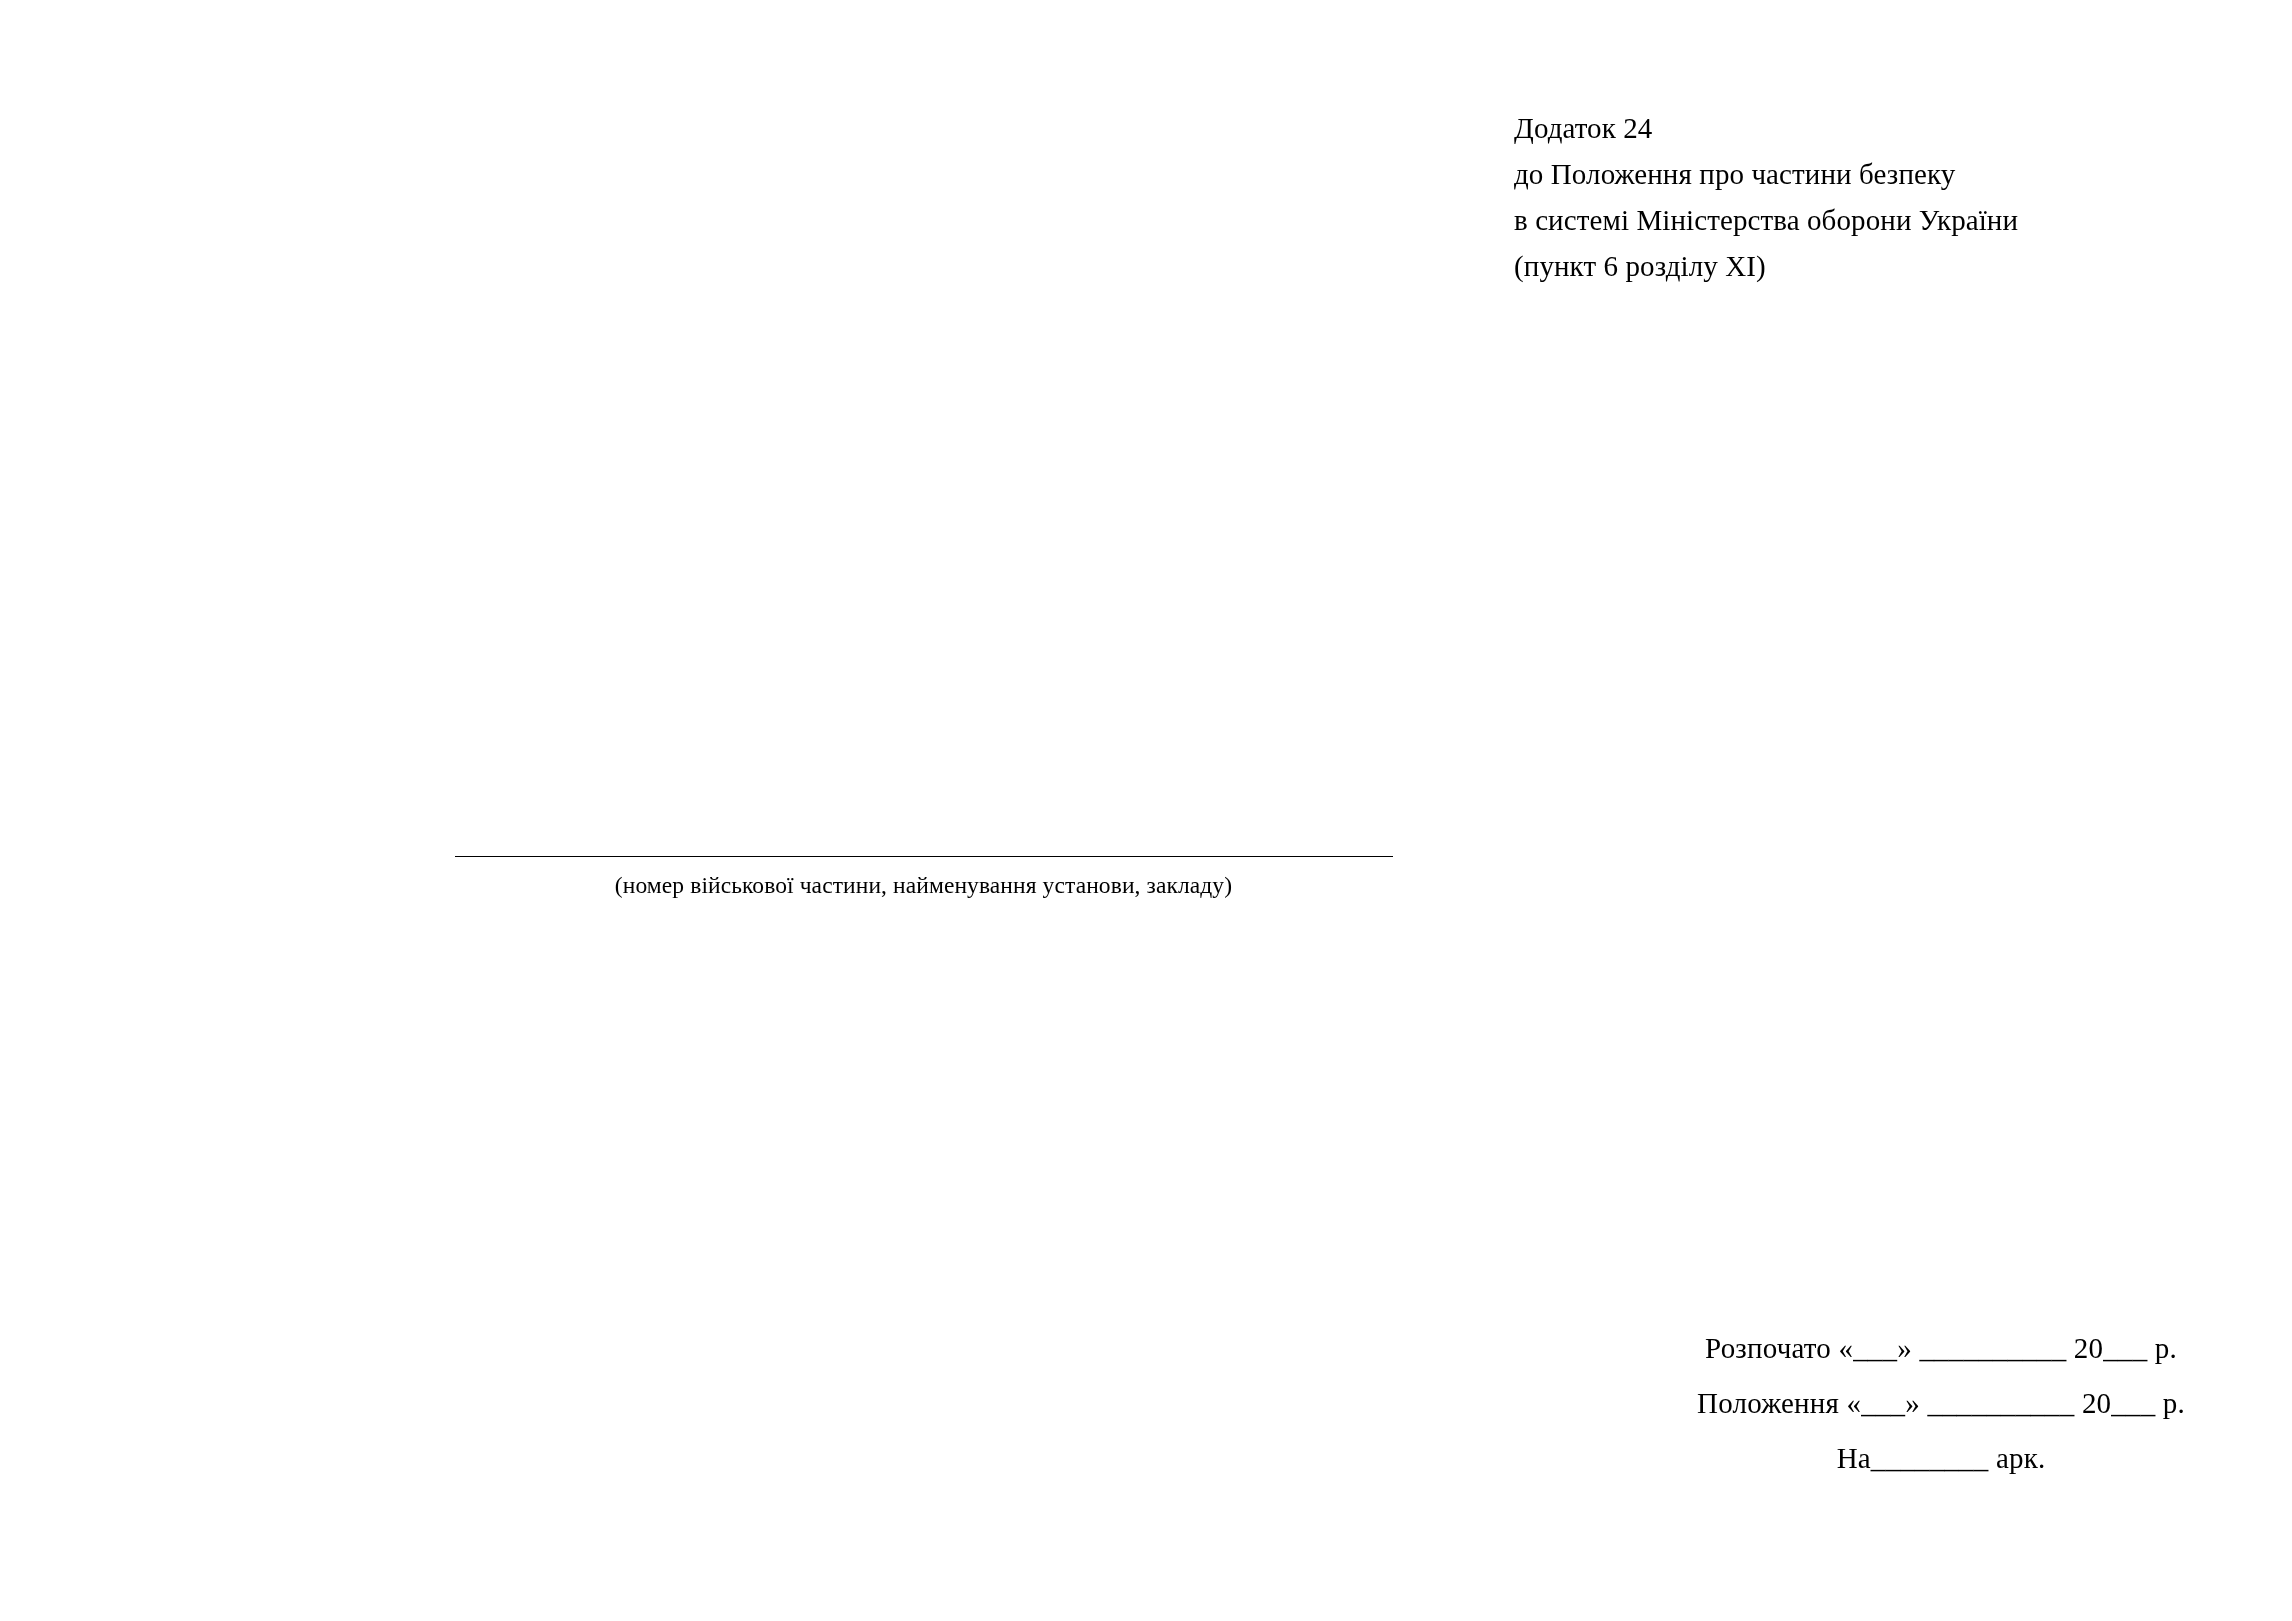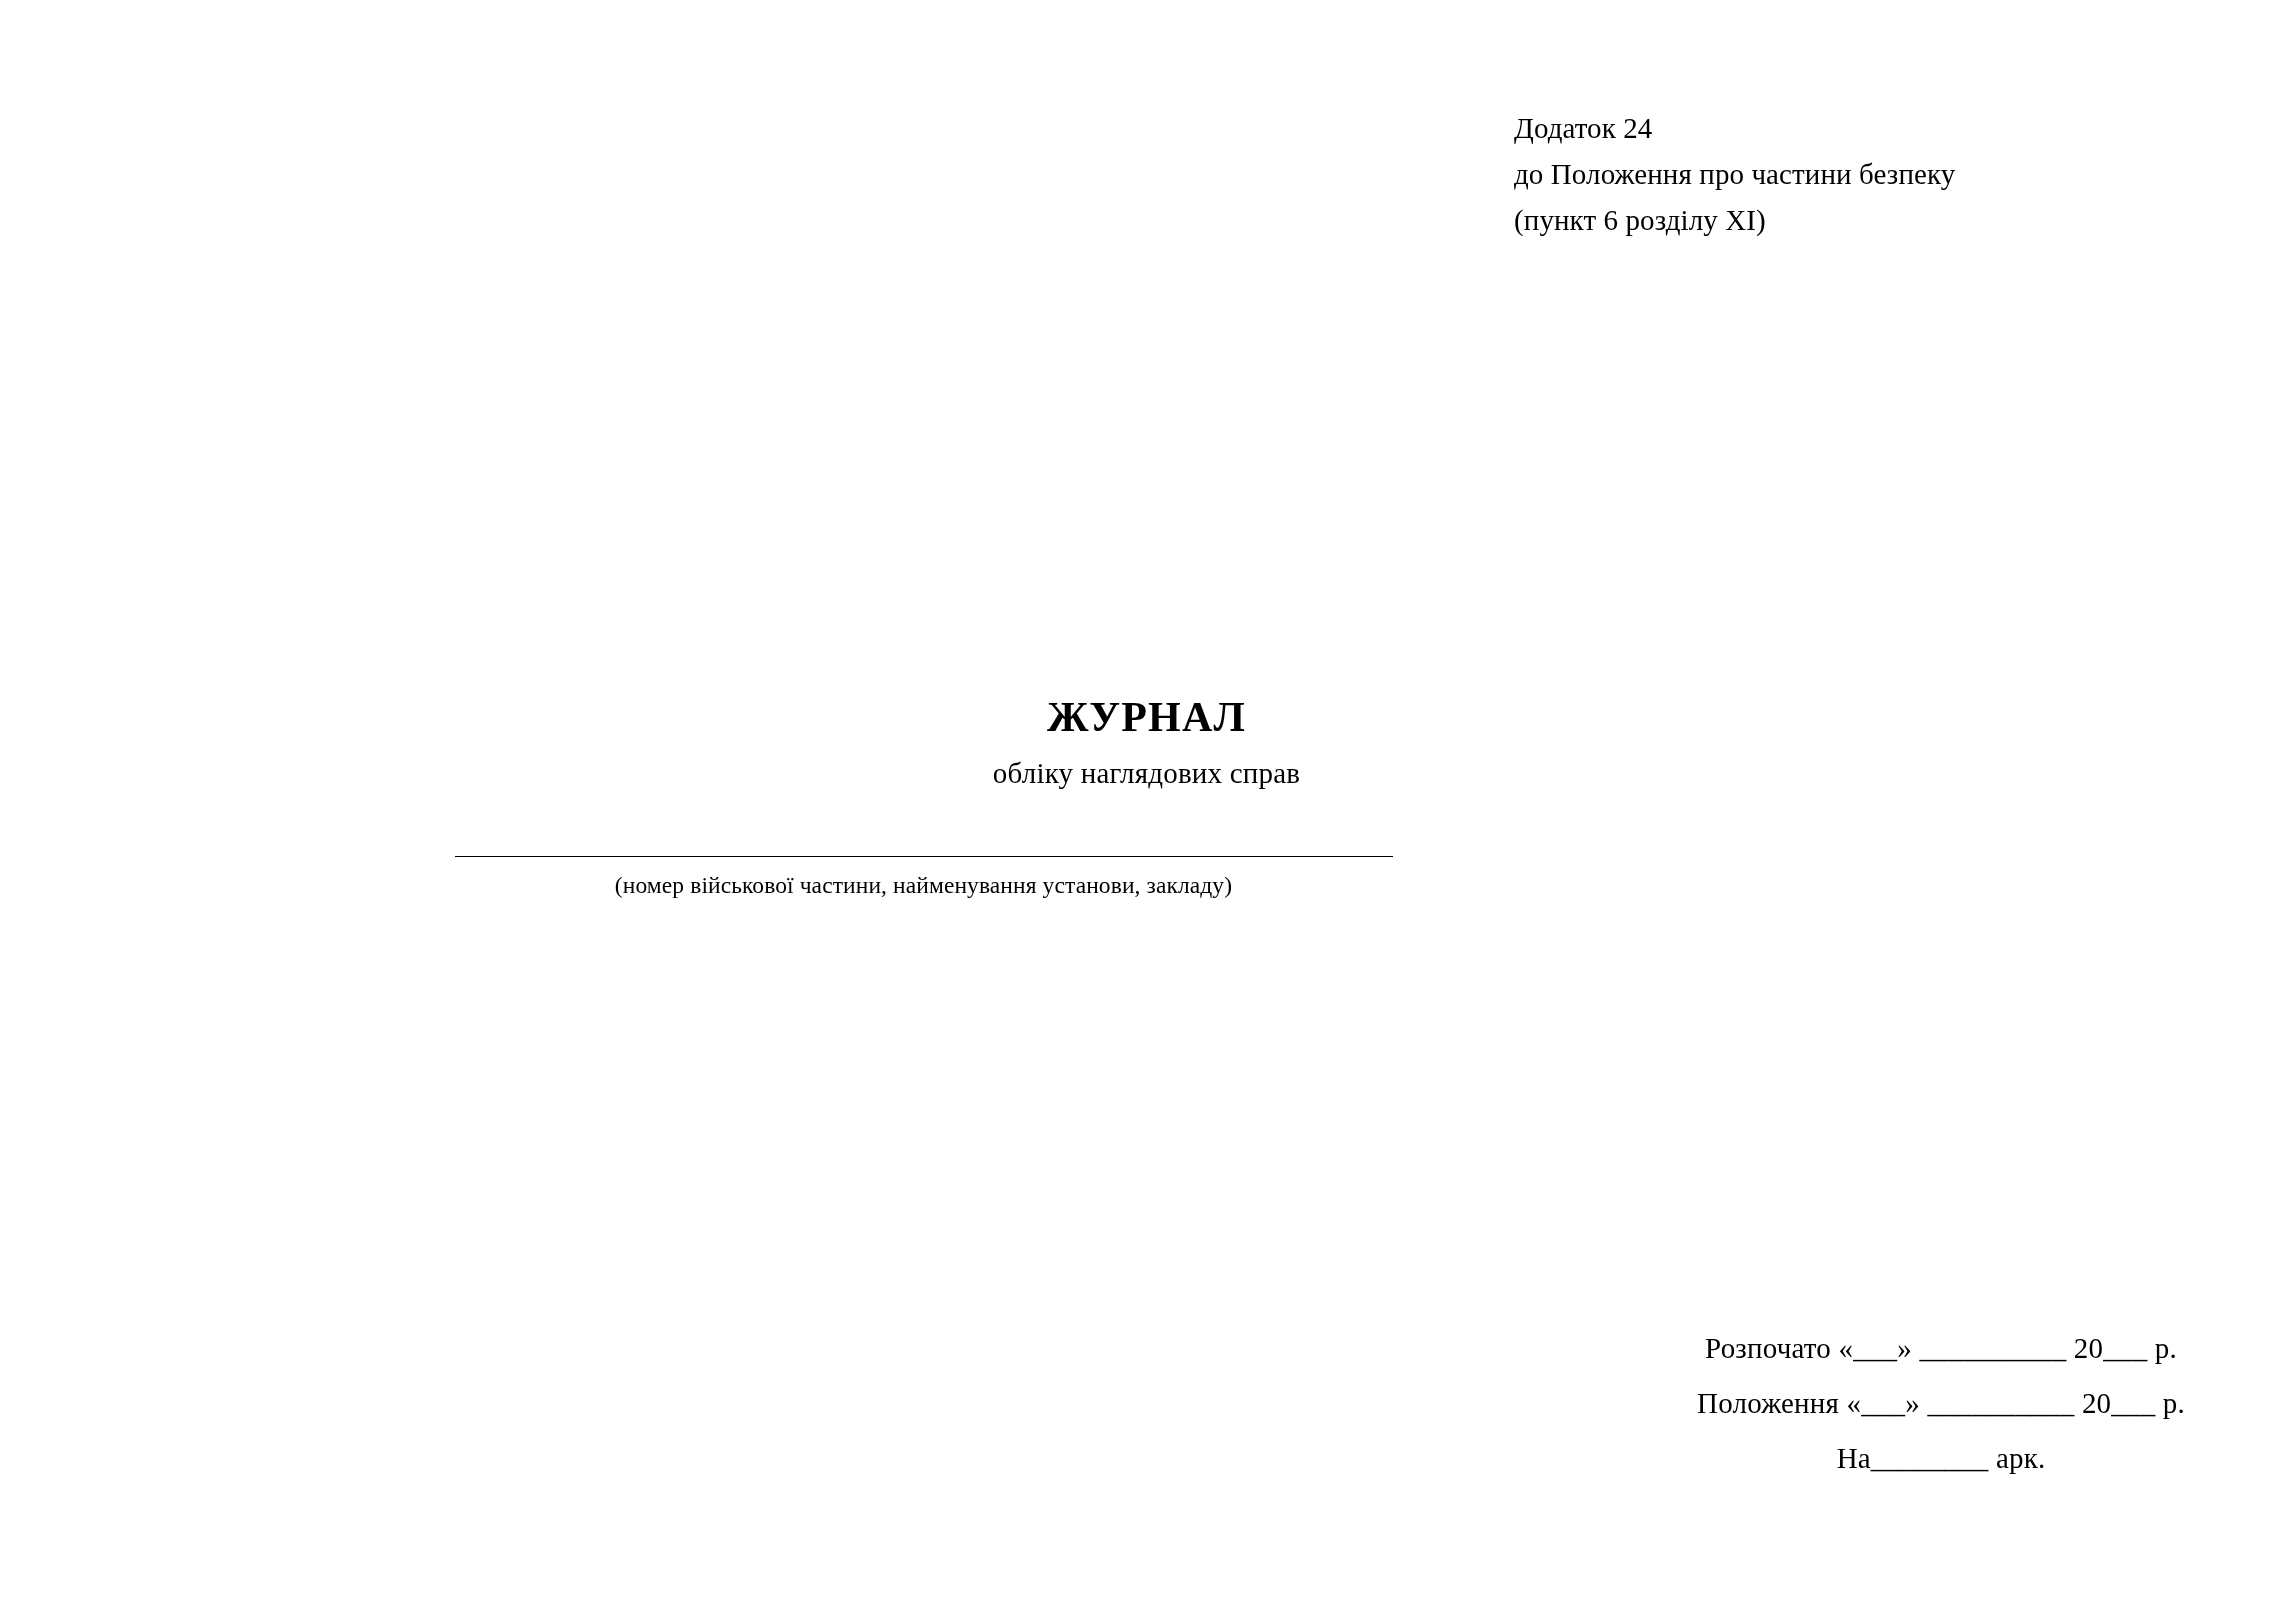--- a/index.html
+++ b/index.html
@@ -96,27 +96,24 @@
   }
 </style>
 </head>
 <body>
 
 <div class="page">
 
   <div class="appendix-block">
     <div>Додаток 24</div>
     <div>до Положення про частини безпеку</div>
+    <div>в системі Міністерства оборони України</div>
     <div>(пункт 6 розділу XI)</div>
   </div>
 
-  <div class="title-block">
-    <div class="doc-title">ЖУРНАЛ</div>
-    <div class="doc-subtitle">обліку наглядових справ</div>
-  </div>
 
   <div class="fill-line-wrap">
     <div class="fill-line"></div>
     <div class="fill-caption">(номер військової частини, найменування установи, закладу)</div>
   </div>
 
   <div class="dates-block">
     <div>Розпочато «___» __________ 20___ р.</div>
     <div>Положення «___» __________ 20___ р.</div>
     <div>На________ арк.</div>

